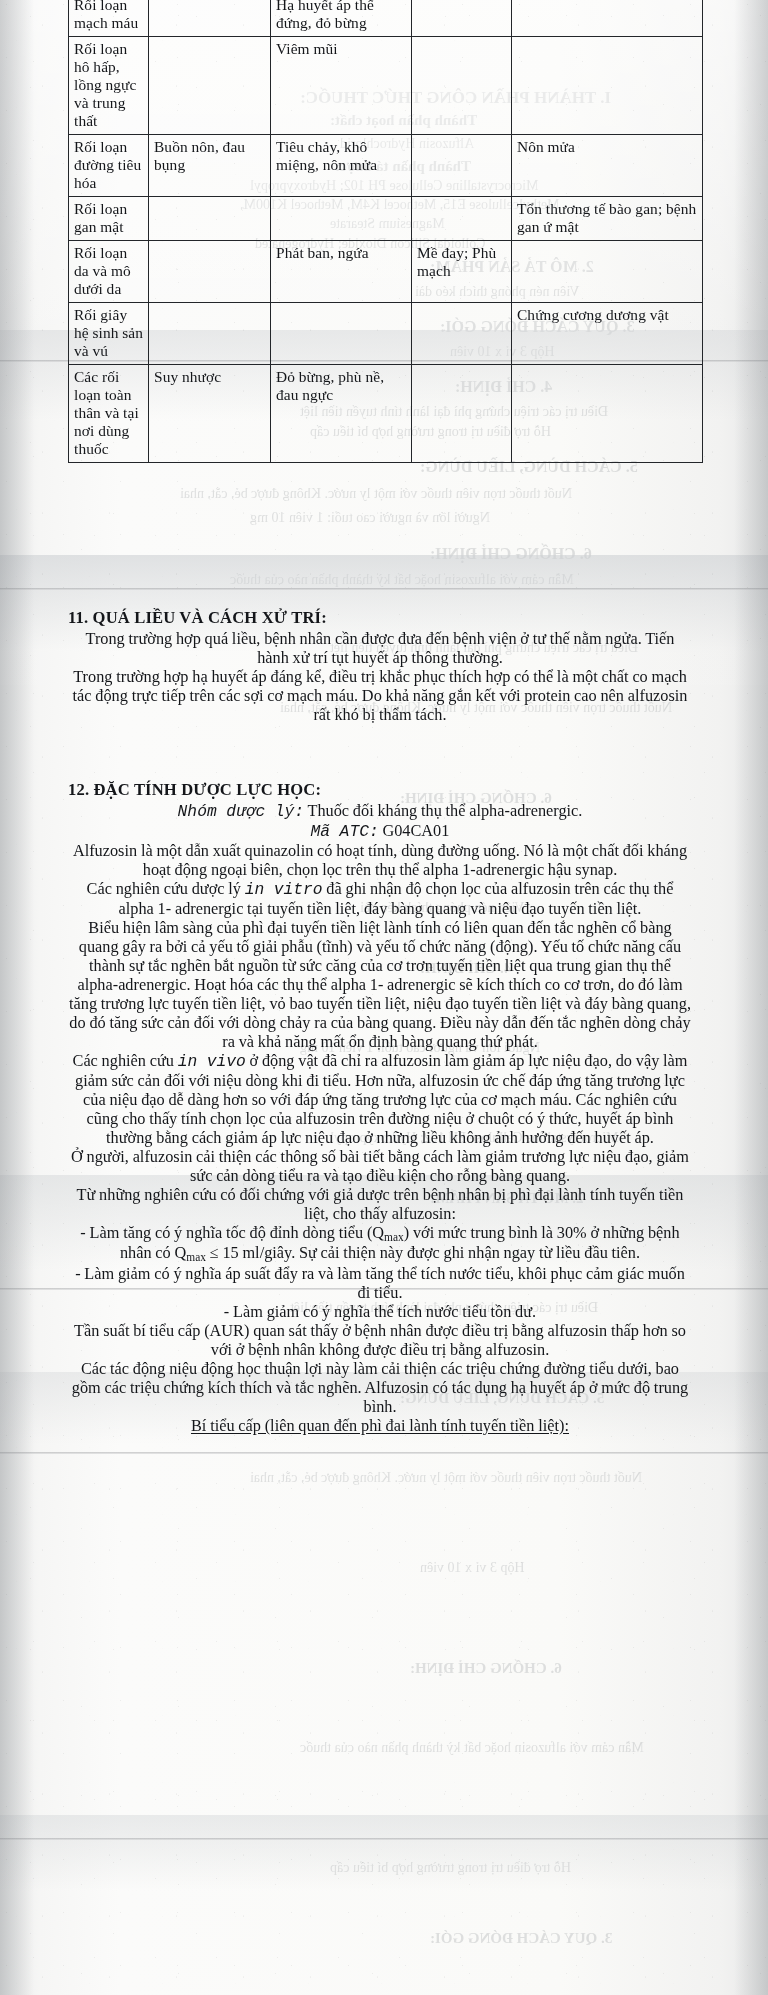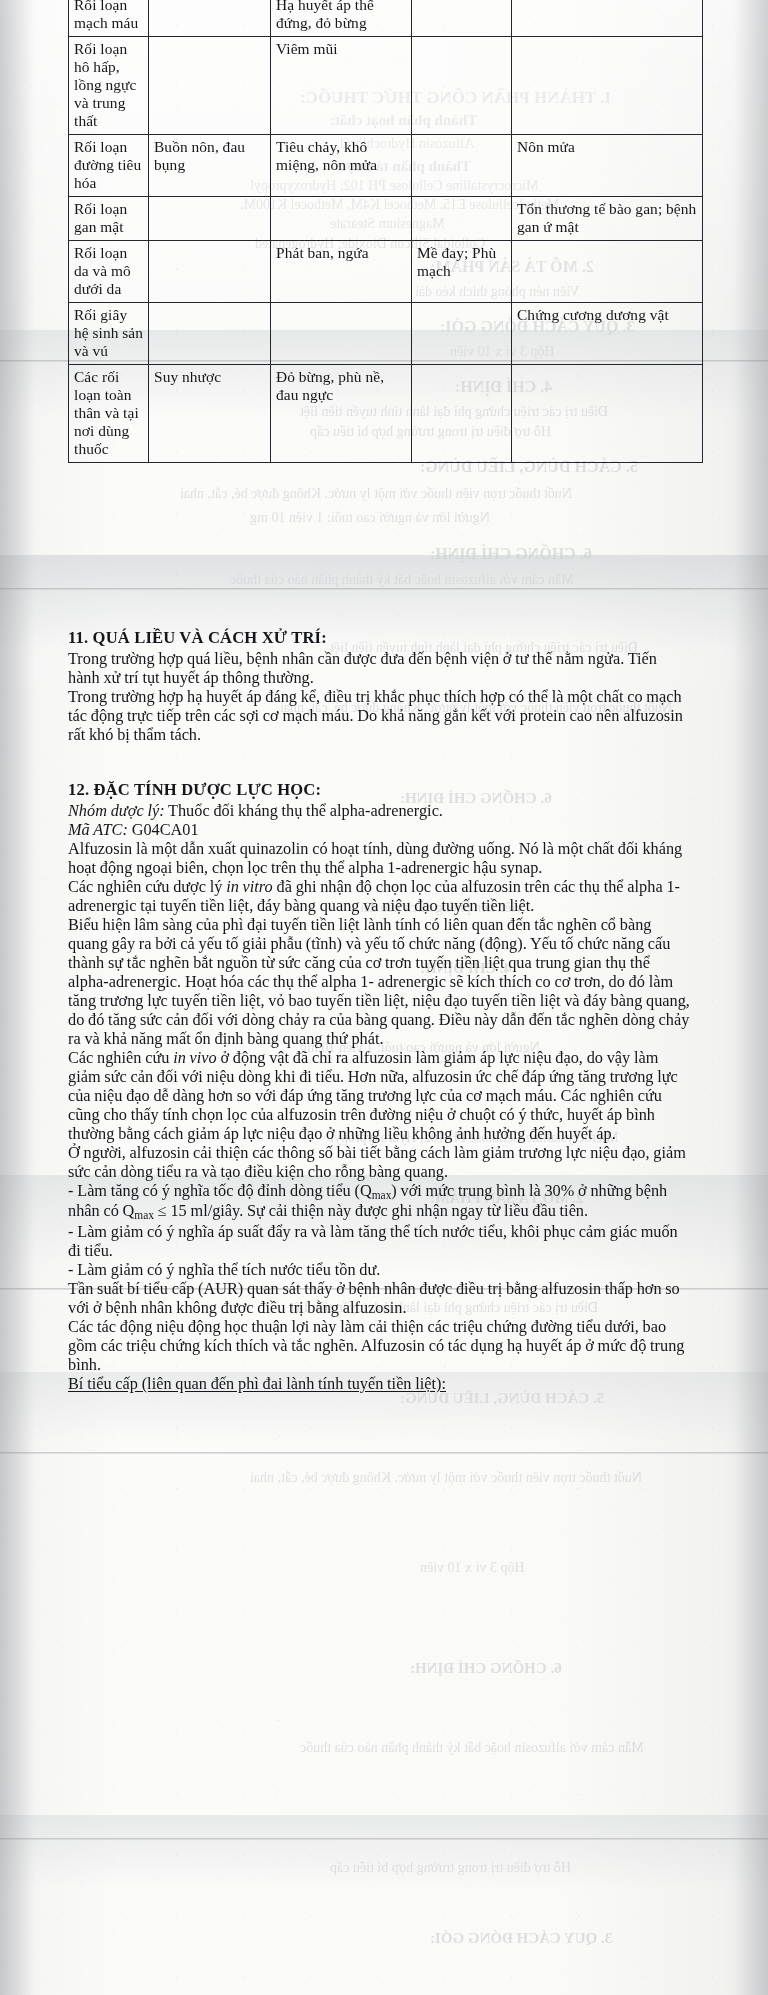--- a/index.html
+++ b/index.html
@@ -104,25 +104,25 @@
   h2.sec-head {
     font-size: 16.6px;
     font-weight: bold;
     margin: 0 0 1px 0;
     letter-spacing: .15px;
   }
   p.body {
     margin: 0;
     font-size: 16.3px;
     line-height: 1.165;
-    text-align: left;
+    text-align: center;
     letter-spacing: 0px;
     word-spacing: -.3px;
   }
-  .ital { font-style: italic; }
+  .ital { font-style: italic; font-family: Liberation Mono, monospace; }
   .sub { font-size: .70em; vertical-align: -0.22em; letter-spacing: 0; }
   .uline { text-decoration: underline; text-underline-offset: 2px; }
 
   
   .speckle {
     position: absolute;
     inset: 0;
     pointer-events: none;
     opacity: .055;
     background-image:
@@ -258,21 +258,21 @@
             <td>Các rối loạn toàn thân và tại nơi dùng thuốc</td>
             <td>Suy nhược</td>
             <td>Đỏ bừng, phù nề, đau ngực</td>
             <td></td>
             <td></td>
           </tr>
         </tbody>
       </table>
     </div>
 
-    <div class="sec" style="top:628px;">
+    <div class="sec" style="top:608px;">
       <h2 class="sec-head">11. QUÁ LIỀU VÀ CÁCH XỬ TRÍ:</h2>
       <p class="body">Trong trường hợp quá liều, bệnh nhân cần được đưa đến bệnh viện ở tư thế nằm ngửa. Tiến hành xử trí tụt huyết áp thông thường.</p>
       <p class="body">Trong trường hợp hạ huyết áp đáng kể, điều trị khắc phục thích hợp có thể là một chất co mạch tác động trực tiếp trên các sợi cơ mạch máu. Do khả năng gắn kết với protein cao nên alfuzosin rất khó bị thẩm tách.</p>
     </div>
 
     <div class="sec" style="top:780px;">
       <h2 class="sec-head">12. ĐẶC TÍNH DƯỢC LỰC HỌC:</h2>
 
       <p class="body"><span class="ital">Nhóm dược lý:</span><span> Thuốc đối kháng thụ thể alpha-adrenergic.</span></p>
 
@@ -282,20 +282,21 @@
 
       <p class="body"><span>Các nghiên cứu dược lý </span><span class="ital">in vitro</span><span> đã ghi nhận độ chọn lọc của alfuzosin trên các thụ thể alpha 1- adrenergic tại tuyến tiền liệt, đáy bàng quang và niệu đạo tuyến tiền liệt.</span></p>
 
       <p class="body">Biểu hiện lâm sàng của phì đại tuyến tiền liệt lành tính có liên quan đến tắc nghẽn cổ bàng quang gây ra bởi cả yếu tố giải phẫu (tĩnh) và yếu tố chức năng (động). Yếu tố chức năng cấu thành sự tắc nghẽn bắt nguồn từ sức căng của cơ trơn tuyến tiền liệt qua trung gian thụ thể alpha-adrenergic. Hoạt hóa các thụ thể alpha 1- adrenergic sẽ kích thích co cơ trơn, do đó làm tăng trương lực tuyến tiền liệt, vỏ bao tuyến tiền liệt, niệu đạo tuyến tiền liệt và đáy bàng quang, do đó tăng sức cản đối với dòng chảy ra của bàng quang. Điều này dẫn đến tắc nghẽn dòng chảy ra và khả năng mất ổn định bàng quang thứ phát.</p>
 
 
       <p class="body"><span>Các nghiên cứu </span><span class="ital">in vivo</span><span> ở động vật đã chỉ ra alfuzosin làm giảm áp lực niệu đạo, do vậy làm giảm sức cản đối với niệu dòng khi đi tiểu. Hơn nữa, alfuzosin ức chế đáp ứng tăng trương lực của niệu đạo dễ dàng hơn so với đáp ứng tăng trương lực của cơ mạch máu. Các nghiên cứu cũng cho thấy tính chọn lọc của alfuzosin trên đường niệu ở chuột có ý thức, huyết áp bình thường bằng cách giảm áp lực niệu đạo ở những liều không ảnh hưởng đến huyết áp.</span></p>
 
       <p class="body">Ở người, alfuzosin cải thiện các thông số bài tiết bằng cách làm giảm trương lực niệu đạo, giảm sức cản dòng tiểu ra và tạo điều kiện cho rỗng bàng quang.</p>
 
+      <p class="body">Từ những nghiên cứu có đối chứng với giả dược trên bệnh nhân bị phì đại lành tính tuyến tiền liệt, cho thấy alfuzosin:</p>
 
       <p class="body"><span>- Làm tăng có ý nghĩa tốc độ đỉnh dòng tiểu (Q</span><span class="sub">max</span><span>) với mức trung bình là 30% ở những bệnh nhân có Q</span><span class="sub">max</span><span> ≤ 15 ml/giây. Sự cải thiện này được ghi nhận ngay từ liều đầu tiên.</span></p>
 
       <p class="body">- Làm giảm có ý nghĩa áp suất đẩy ra và làm tăng thể tích nước tiểu, khôi phục cảm giác muốn đi tiểu.</p>
 
       <p class="body">- Làm giảm có ý nghĩa thể tích nước tiểu tồn dư.</p>
 
       <p class="body">Tần suất bí tiểu cấp (AUR) quan sát thấy ở bệnh nhân được điều trị bằng alfuzosin thấp hơn so với ở bệnh nhân không được điều trị bằng alfuzosin.</p>
 
       <p class="body">Các tác động niệu động học thuận lợi này làm cải thiện các triệu chứng đường tiểu dưới, bao gồm các triệu chứng kích thích và tắc nghẽn. Alfuzosin có tác dụng hạ huyết áp ở mức độ trung bình.</p>

